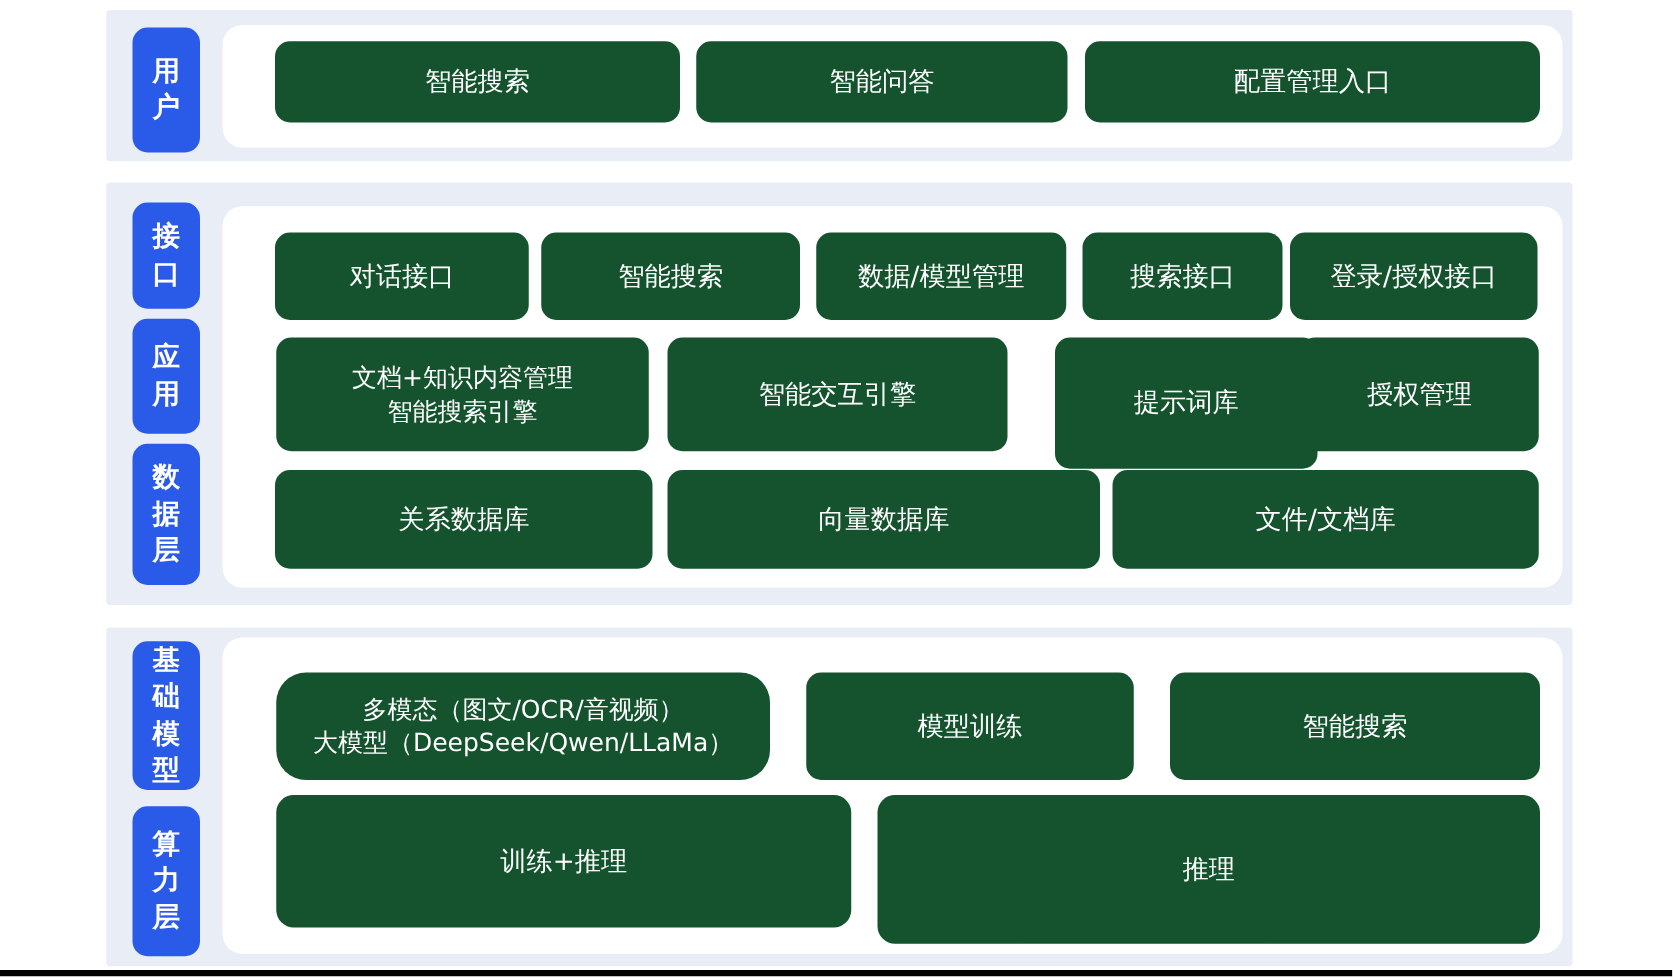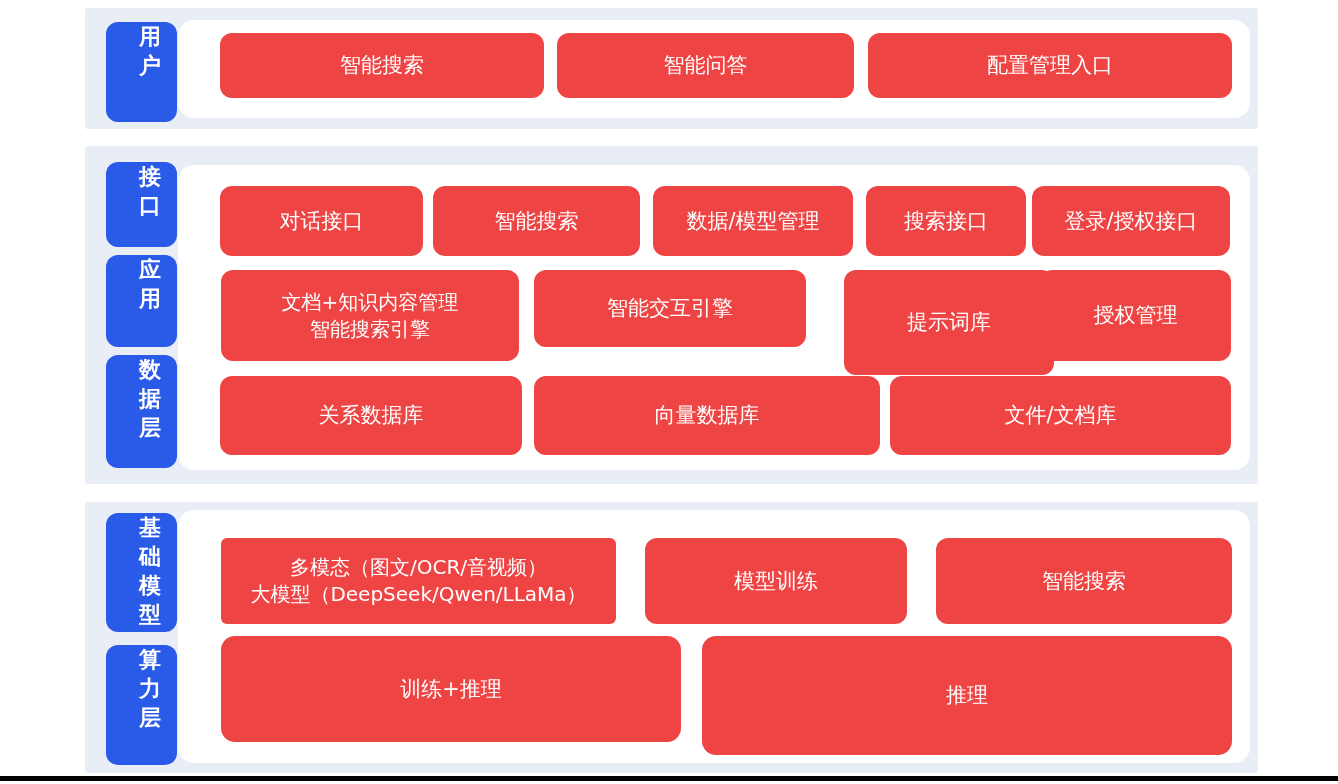--- a/index.html
+++ b/index.html
@@ -21,65 +21,65 @@
     background:#ffffff; border-radius:16px;
   }
   .panel-user    { top:20px;  height:98px;  }
   .panel-service { top:165px; height:305px; }
   .panel-found   { top:510px; height:253px; }
 
   .side {
     position:absolute; left:106px; width:54px;
     background:#2a5ae8; border-radius:12px;
     color:#ffffff; font-weight:700; font-size:22px;
-    display:flex; justify-content:center;padding-left:17px;
+    display:flex; align-items:center; justify-content:center;
   }
   .side span {
     display:block; width:1.2em; word-break:break-all;
     text-align:center; line-height:1.32; white-space:normal;
   }
   .side-user  { top:22px;  height:100px; }
   .side-intf  { top:162px; height:85px;  }
   .side-app   { top:255px; height:92px;  }
   .side-data  { top:355px; height:113px; }
   .side-model { top:513px; height:119px; }
   .side-comp  { top:645px; height:120px; }
 
   .blk {
-    position:absolute; background:#ef4444; border-radius:12px;
+    position:absolute; background:#14532d; border-radius:12px;
     color:#ffffff; font-size:21px; font-weight:500;
     display:flex; align-items:center; justify-content:center;
     text-align:center; white-space:pre-line; line-height:1.35;
   }
 
   
   .b-u1 { top:33px; height:65px; left:220px; width:324px; }
   .b-u2 { top:33px; height:65px; left:557px; width:297px; }
   .b-u3 { top:33px; height:65px; left:868px; width:364px; }
 
   
   .b-i1 { top:186px; height:70px; left:220px;  width:203px; }
   .b-i2 { top:186px; height:70px; left:433px;  width:207px; }
   .b-i3 { top:186px; height:70px; left:653px;  width:200px; }
   .b-i4 { top:186px; height:70px; left:866px;  width:160px; }
   .b-i5 { top:186px; height:70px; left:1032px; width:198px; }
 
   
   .b-a1 { top:270px; height:91px; left:221px;  width:298px; font-size:20px; }
-  .b-a2 { top:270px; height:77px; left:534px;  width:272px; }
+  .b-a2 { top:270px; height:91px; left:534px;  width:272px; }
   .b-a3 { top:270px; height:105px; left:844px;  width:210px; }
   .b-a4 { top:270px; height:91px; left:1040px; width:191px; }
 
   
   .b-d1 { top:376px; height:79px; left:220px; width:302px; }
   .b-d2 { top:376px; height:79px; left:534px; width:346px; }
   .b-d3 { top:376px; height:79px; left:890px; width:341px; }
 
   
-  .b-m1 { top:538px; height:86px; left:221px; width:395px; font-size:20px; border-radius:6px; }
+  .b-m1 { top:538px; height:86px; left:221px; width:395px; font-size:20px; border-radius:24px; }
   .b-m2 { top:538px; height:86px; left:645px; width:262px; }
   .b-m3 { top:538px; height:86px; left:936px; width:296px; }
 
   
   .b-c1 { top:636px; height:106px; left:221px; width:460px; border-radius:14px; }
   .b-c2 { top:636px; height:119px; left:702px; width:530px; border-radius:14px; }
 
   .bottom-rule {
     position:absolute; left:0; top:776px; width:1338px; height:5px;
     background:#000000;

